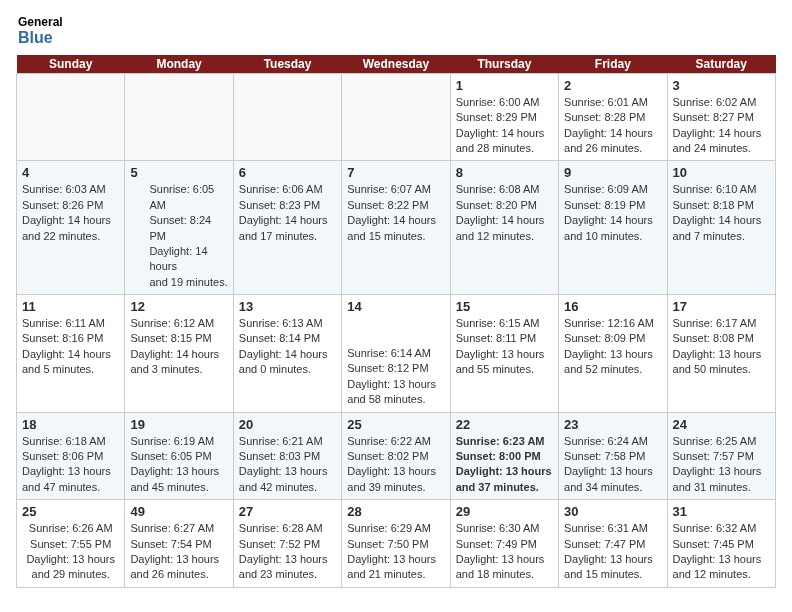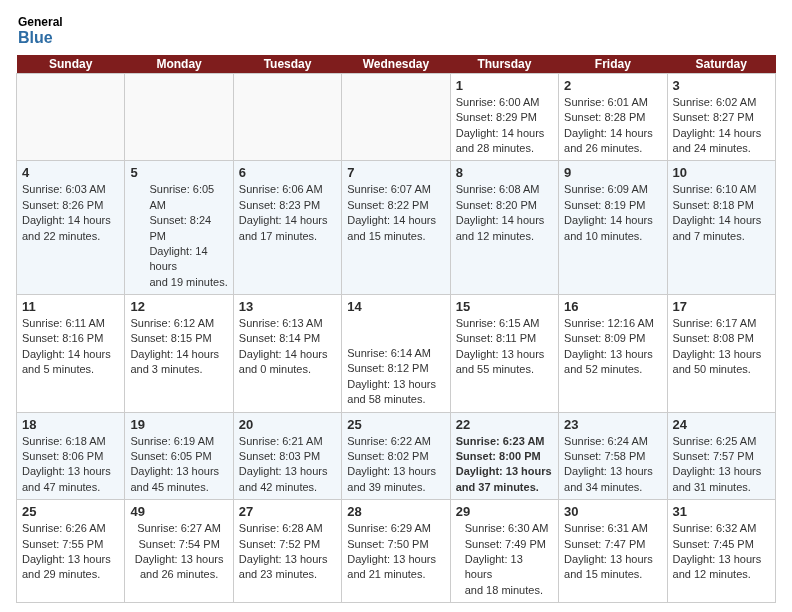--- a/index.html
+++ b/index.html
@@ -281,49 +281,49 @@
           <div class="day-number">24</div>
           <div class="day-info" style="white-space: pre-line;">Sunrise: 6:25 AM
 Sunset: 7:57 PM
 Daylight: 13 hours
 and 31 minutes.</div>
         </td>
       </tr>
       <tr>
         <td>
           <div class="day-number">25</div>
-          <div class="day-info" style="white-space: pre-line;">Sunrise: 6:26 AM
+          <div class="day-info" style="white-space: pre-line; text-align: center;">Sunrise: 6:26 AM
 Sunset: 7:55 PM
 Daylight: 13 hours
 and 29 minutes.</div>
         </td>
         <td>
           <div class="day-number">49</div>
-          <div class="day-info" style="white-space: pre-line; text-align: center;">Sunrise: 6:27 AM
+          <div class="day-info" style="white-space: pre-line;">Sunrise: 6:27 AM
 Sunset: 7:54 PM
 Daylight: 13 hours
 and 26 minutes.</div>
         </td>
         <td>
           <div class="day-number">27</div>
           <div class="day-info" style="white-space: pre-line;">Sunrise: 6:28 AM
 Sunset: 7:52 PM
 Daylight: 13 hours
 and 23 minutes.</div>
         </td>
         <td>
           <div class="day-number">28</div>
           <div class="day-info" style="white-space: pre-line;">Sunrise: 6:29 AM
 Sunset: 7:50 PM
 Daylight: 13 hours
 and 21 minutes.</div>
         </td>
         <td>
           <div class="day-number">29</div>
-          <div class="day-info" style="white-space: pre-line; margin-left: 9px;">Sunrise: 6:30 AM
+          <div class="day-info" style="white-space: pre-line;">Sunrise: 6:30 AM
 Sunset: 7:49 PM
 Daylight: 13 hours
 and 18 minutes.</div>
         </td>
         <td>
           <div class="day-number">30</div>
           <div class="day-info" style="white-space: pre-line;">Sunrise: 6:31 AM
 Sunset: 7:47 PM
 Daylight: 13 hours
 and 15 minutes.</div>

